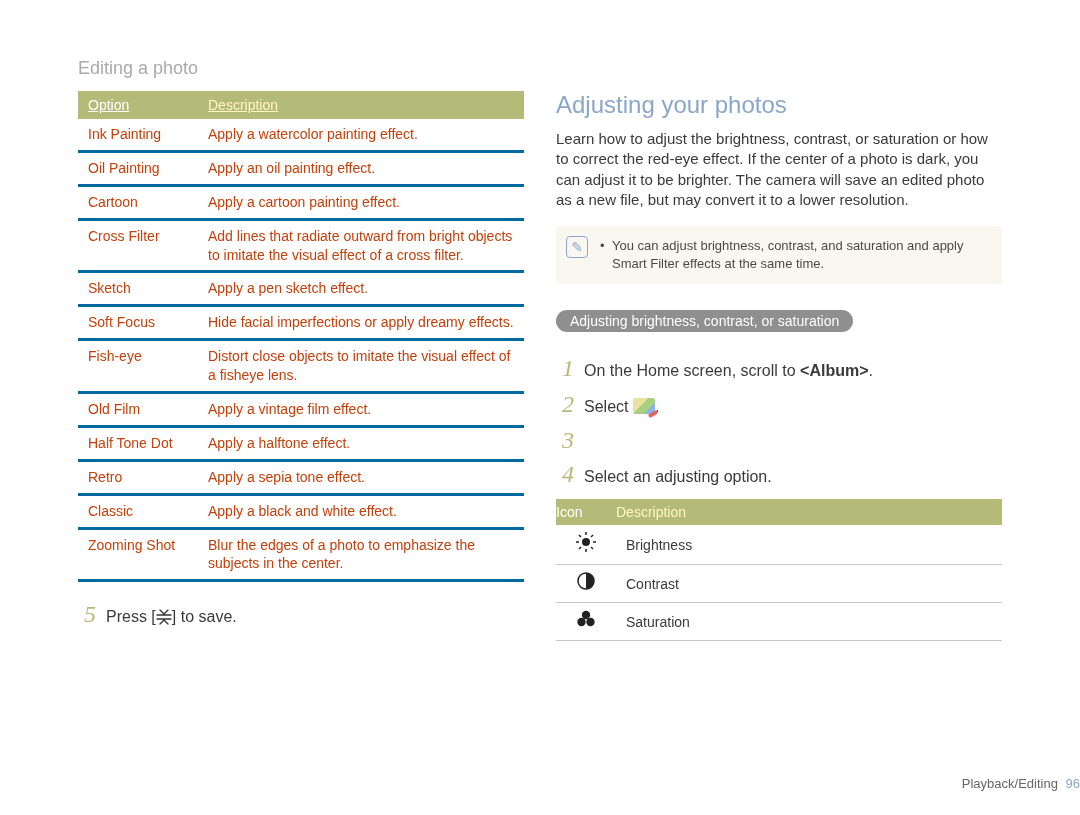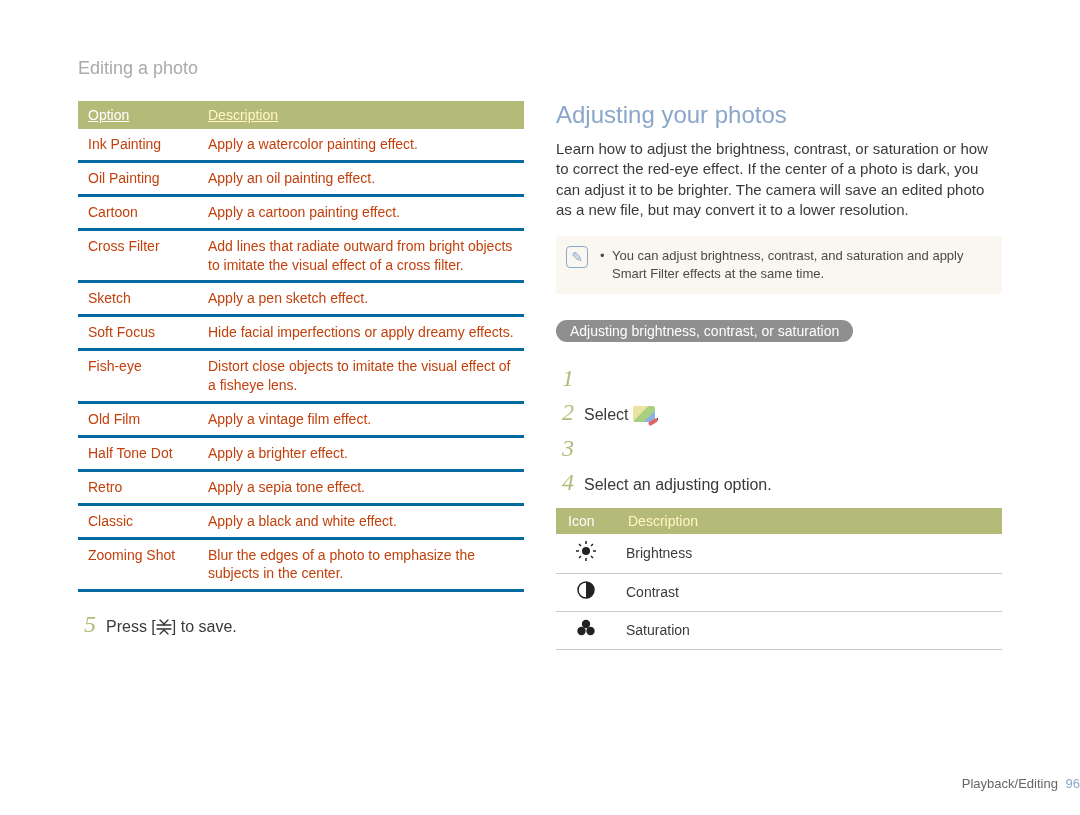--- a/index.html
+++ b/index.html
@@ -9,21 +9,21 @@
     color: #4a4a4a;
     width: 1080px;
     height: 815px;
     padding: 58px 78px 0 78px;
     position: relative;
   }
   .header {
     color: #aaa;
     font-size: 18px;
     font-weight: 400;
-    margin-bottom: 22px;
+    margin-bottom: 12px;
   }
   .columns {
     display: flex;
     gap: 32px;
   }
   .col { flex: 1 1 50%; }
   table.options {
     border-collapse: collapse;
     width: 100%;
     font-size: 14px;
@@ -112,21 +112,21 @@
     border-collapse: collapse;
     width: 100%;
     font-size: 14px;
     margin-top: 12px;
   }
   .icons-table thead th {
     background: #b4bb79;
     color: #fff;
     font-weight: 400;
     text-align: left;
-    padding: 5px 12px;
+    padding: 5px 0;
     font-size: 14px;
   }
   .icons-table thead th:last-child { color: #fff6c4; }
   .icons-table tbody td {
     padding: 7px 10px;
     border-bottom: 1px solid #c9c9c9;
     vertical-align: middle;
     color: #3a3a3a;
   }
   .icons-table tbody td:first-child { width:60px; font-size:18px; text-align:center; }
@@ -193,21 +193,21 @@
           <tr>
             <td>Fish-eye</td>
             <td>Distort close objects to imitate the visual effect of a fisheye lens.</td>
           </tr>
           <tr>
             <td>Old Film</td>
             <td>Apply a vintage film effect.</td>
           </tr>
           <tr>
             <td>Half Tone Dot</td>
-            <td>Apply a brighter effect.</td>
+            <td>Apply a halftone effect.</td>
           </tr>
           <tr>
             <td>Retro</td>
             <td>Apply a sepia tone effect.</td>
           </tr>
           <tr>
             <td>Classic</td>
             <td>Apply a black and white effect.</td>
           </tr>
           <tr>
@@ -237,20 +237,23 @@
       <div class="icon">✎</div>
       <ul>
         <li>You can adjust brightness, contrast, and saturation and apply Smart Filter effects at the same time.</li>
       </ul>
     </div>
 
     <div class="pill">Adjusting brightness, contrast, or saturation</div>
 
     <div class="step" style="margin-top:10px;">
       <div class="num">1</div>
+      <div class="txt">
+        <span>On the Home screen, scroll to </span><span class="angle">&lt;Album&gt;</span><span>.</span>
+      </div>
     </div>
 
     <div class="step" style="margin-top:10px;">
       <div class="num">2</div>
       <div class="txt">
         <span>Select </span><span class="edit-ico"></span><span>.</span>
       </div>
     </div>
 
     <div class="step" style="margin-top:10px;">

